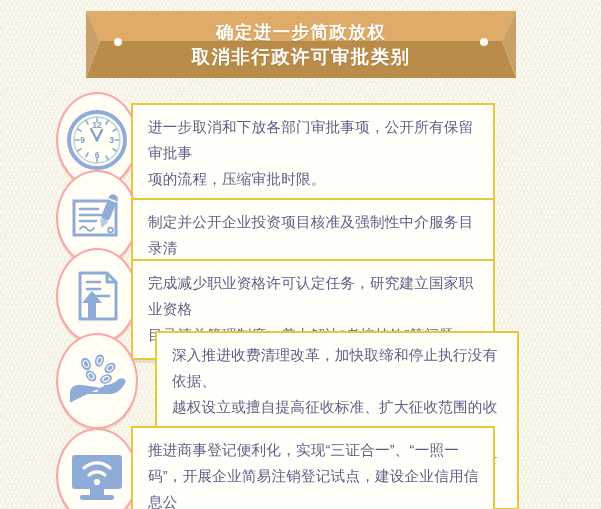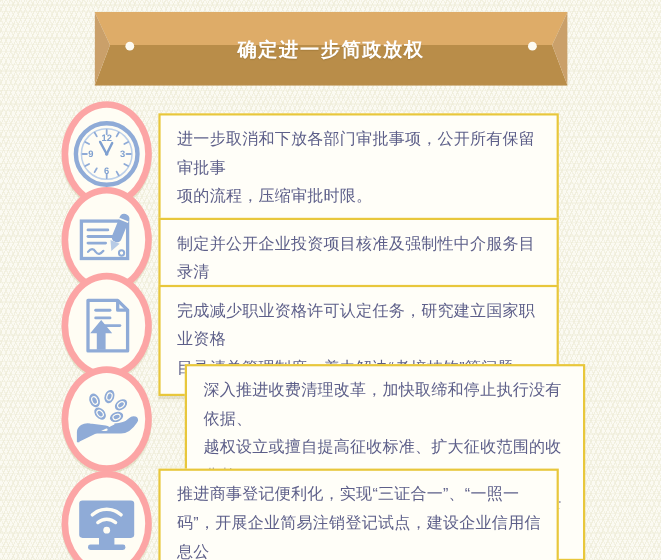--- a/index.html
+++ b/index.html
@@ -78,21 +78,21 @@
 
   
   .row {
     position: absolute;
     left: 0;
     width: 601px;
   }
 
   .card {
     position: absolute;
-    left: 144px;
+    left: 131px;
     top: 0;
     width: 364px;
     box-sizing: border-box;
     border: 2px solid #e8c73b;
     background: #fffef8;
     box-shadow: 0 3px 0 0 rgba(180,168,110,0.28);
   }
   .card-text {
     margin: 0;
     padding: 9px 13px 10px 15px;
@@ -104,21 +104,21 @@
     font-family: "Liberation Sans", "DejaVu Sans", sans-serif;
   }
 
   .badge {
     position: absolute;
     left: 56px;
     width: 82px;
     height: 96px;
     border-radius: 50%;
     background: #fffdf4;
-    border: 6px solid #fca5a5;
+    border: 2px solid #fca5a5;
     box-sizing: border-box;
     display: flex;
     align-items: center;
     justify-content: center;
     box-shadow: 0 2px 0 0 rgba(180,168,110,0.25);
   }
   .badge svg { display: block; }
 
   
   #row-1 { top: 90px; }
@@ -155,20 +155,21 @@
       <path d="M14,30 L416,30 L430,67 L0,67 Z" fill="#b98d49"></path>
 
       <path d="M0,0 L14,30 L0,67 Z" fill="#caa06a"></path>
 
       <path d="M430,0 L416,30 L430,67 Z" fill="#caa06a"></path>
       <circle cx="32" cy="31" r="4" fill="#fdfbf2"></circle>
       <circle cx="398" cy="31" r="4" fill="#fdfbf2"></circle>
     </svg>
     <div class="banner-text">
       <div class="banner-line1">确定进一步简政放权</div>
+      <div class="banner-line2">取消非行政许可审批类别</div>
     </div>
   </div>
 
   <div class="row" id="row-1">
     <div class="badge">
       <svg width="62" height="62" viewBox="0 0 62 62">
         <circle cx="31" cy="31" r="28" fill="none" stroke="#8fabd7" stroke-width="4"></circle>
         <circle cx="31" cy="31" r="23" fill="none" stroke="#bcd0ea" stroke-width="1.4"></circle>
         <g stroke="#8fabd7" stroke-width="1.6" stroke-linecap="round">
           <line x1="31" y1="9" x2="31" y2="13"></line>

